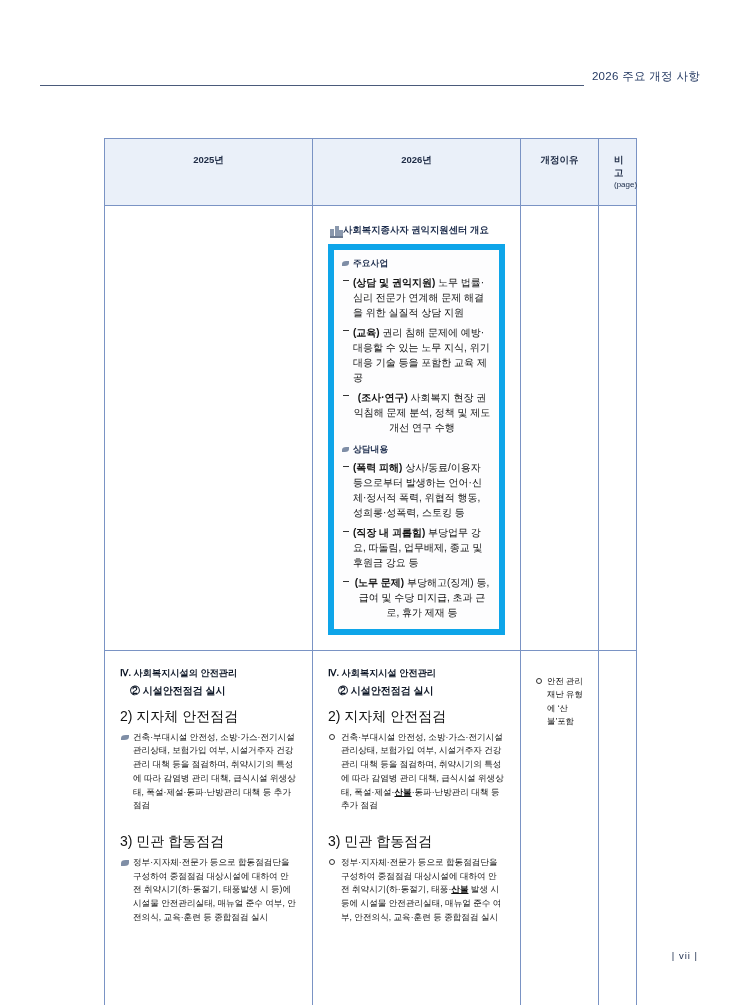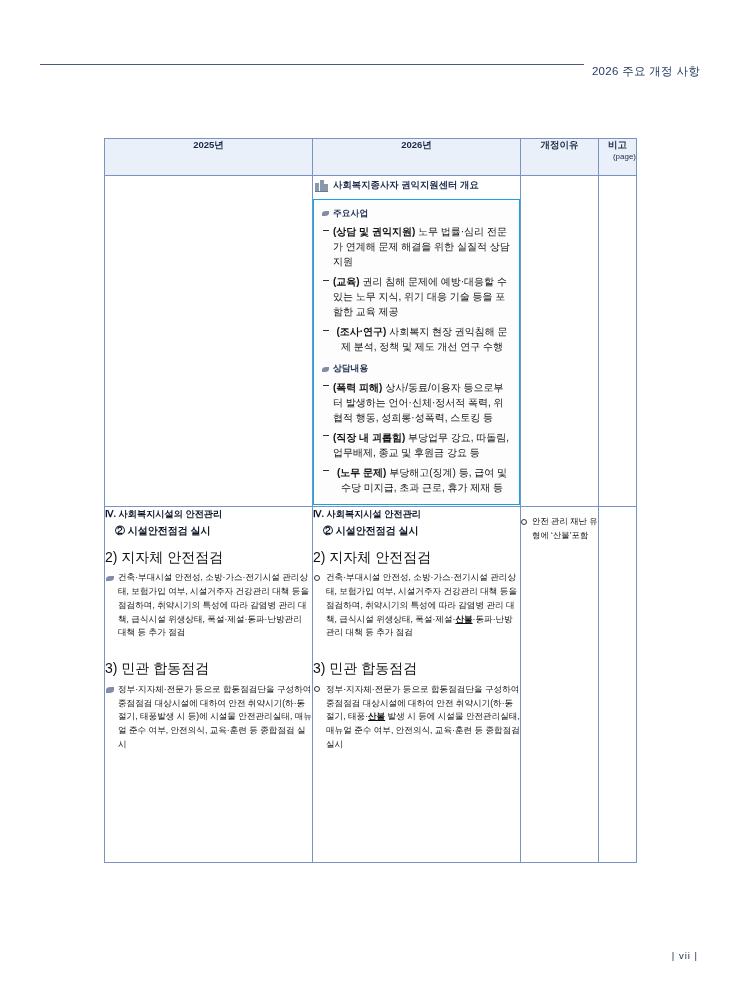--- a/index.html
+++ b/index.html
@@ -23,21 +23,21 @@
   }
 
   
   .page-header {
     position: absolute;
     top: 64px;
     left: 40px;
     right: 40px;
     height: 22px;
     display: flex;
-    align-items: flex-start;
+    align-items: flex-end;
   }
   .header-rule {
     flex: 1 1 auto;
     height: 1px;
     background: #4a5a7a;
     margin-right: 8px;
   }
   .header-title {
     font-size: 11.5px;
     color: #253a63;
@@ -51,21 +51,21 @@
     position: absolute;
     left: 104px;
     top: 138px;
     width: 532px;
     border-collapse: collapse;
     table-layout: fixed;
   }
   .tbl td, .tbl th {
     border: 1px solid #7a93c4;
     vertical-align: top;
-    padding: 0;
+    padding: 15px;
   }
   .thead-cell {
     background: #eaf0f9;
     text-align: center;
     font-size: 9.5px;
     font-weight: bold;
     color: #1d2a44;
     height: 36px;
     vertical-align: middle;
     line-height: 1.35;
@@ -96,21 +96,20 @@
   }
 
   
   .row-1 .cell { height: 330px; }
   .row-2 .cell { height: 355px; }
 
   
   .infobox-title {
     display: flex;
     align-items: center;
-    gap: 5px;
     font-size: 9.4px;
     font-weight: bold;
     color: #1b2b4b;
     margin: 2px 0 6px 2px;
   }
   .icon-bldg {
     display: inline-block;
     width: 13px;
     height: 12px;
     position: relative;
@@ -120,21 +119,21 @@
     position: absolute;
     background: #8a98ad;
     display: block;
   }
   .icon-bldg i.b1 { left: 0; bottom: 0; width: 4px; height: 8px; }
   .icon-bldg i.b2 { left: 4.5px; bottom: 0; width: 4px; height: 11px; }
   .icon-bldg i.b3 { left: 9px; bottom: 0; width: 4px; height: 7px; }
   .icon-bldg i.base { left: 0; bottom: -1px; width: 13px; height: 1.5px; background: #6c7a90; }
 
   .infobox {
-    border: 1px solid #0ea5e9;
+    border: 6px solid #0ea5e9;
     background: #fdfdfe;
     padding: 7px 8px 9px 8px;
   }
   .ib-sec {
     display: flex;
     align-items: center;
     gap: 4px;
     font-size: 8.8px;
     font-weight: bold;
     color: #1b2b4b;

